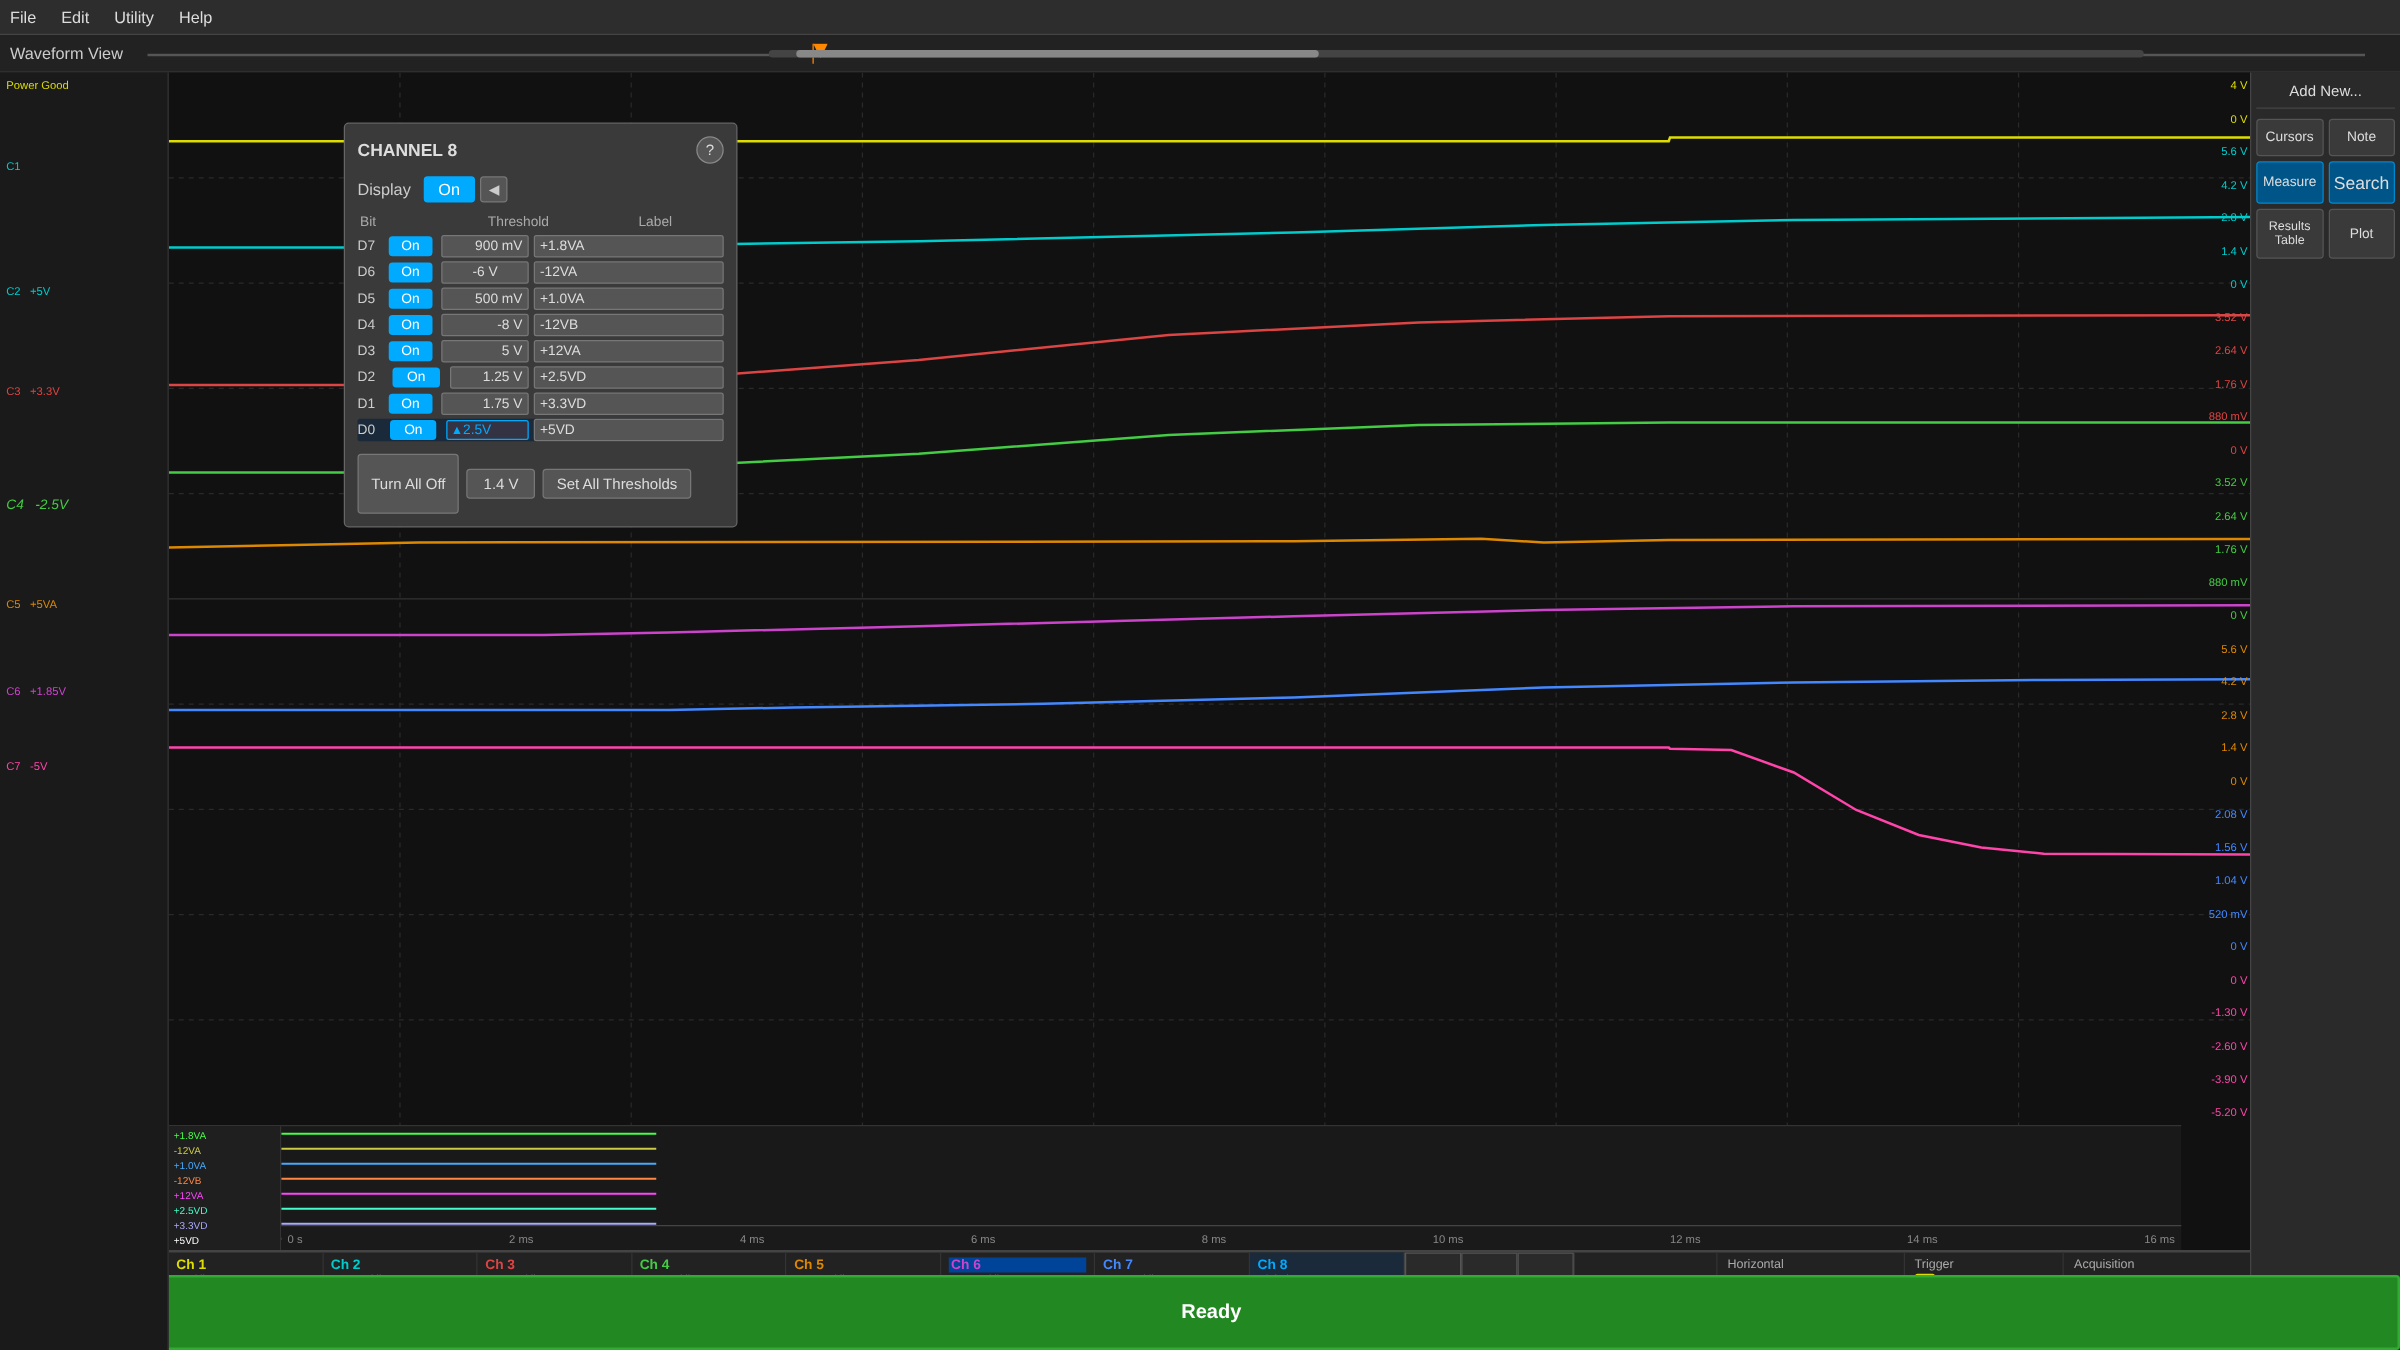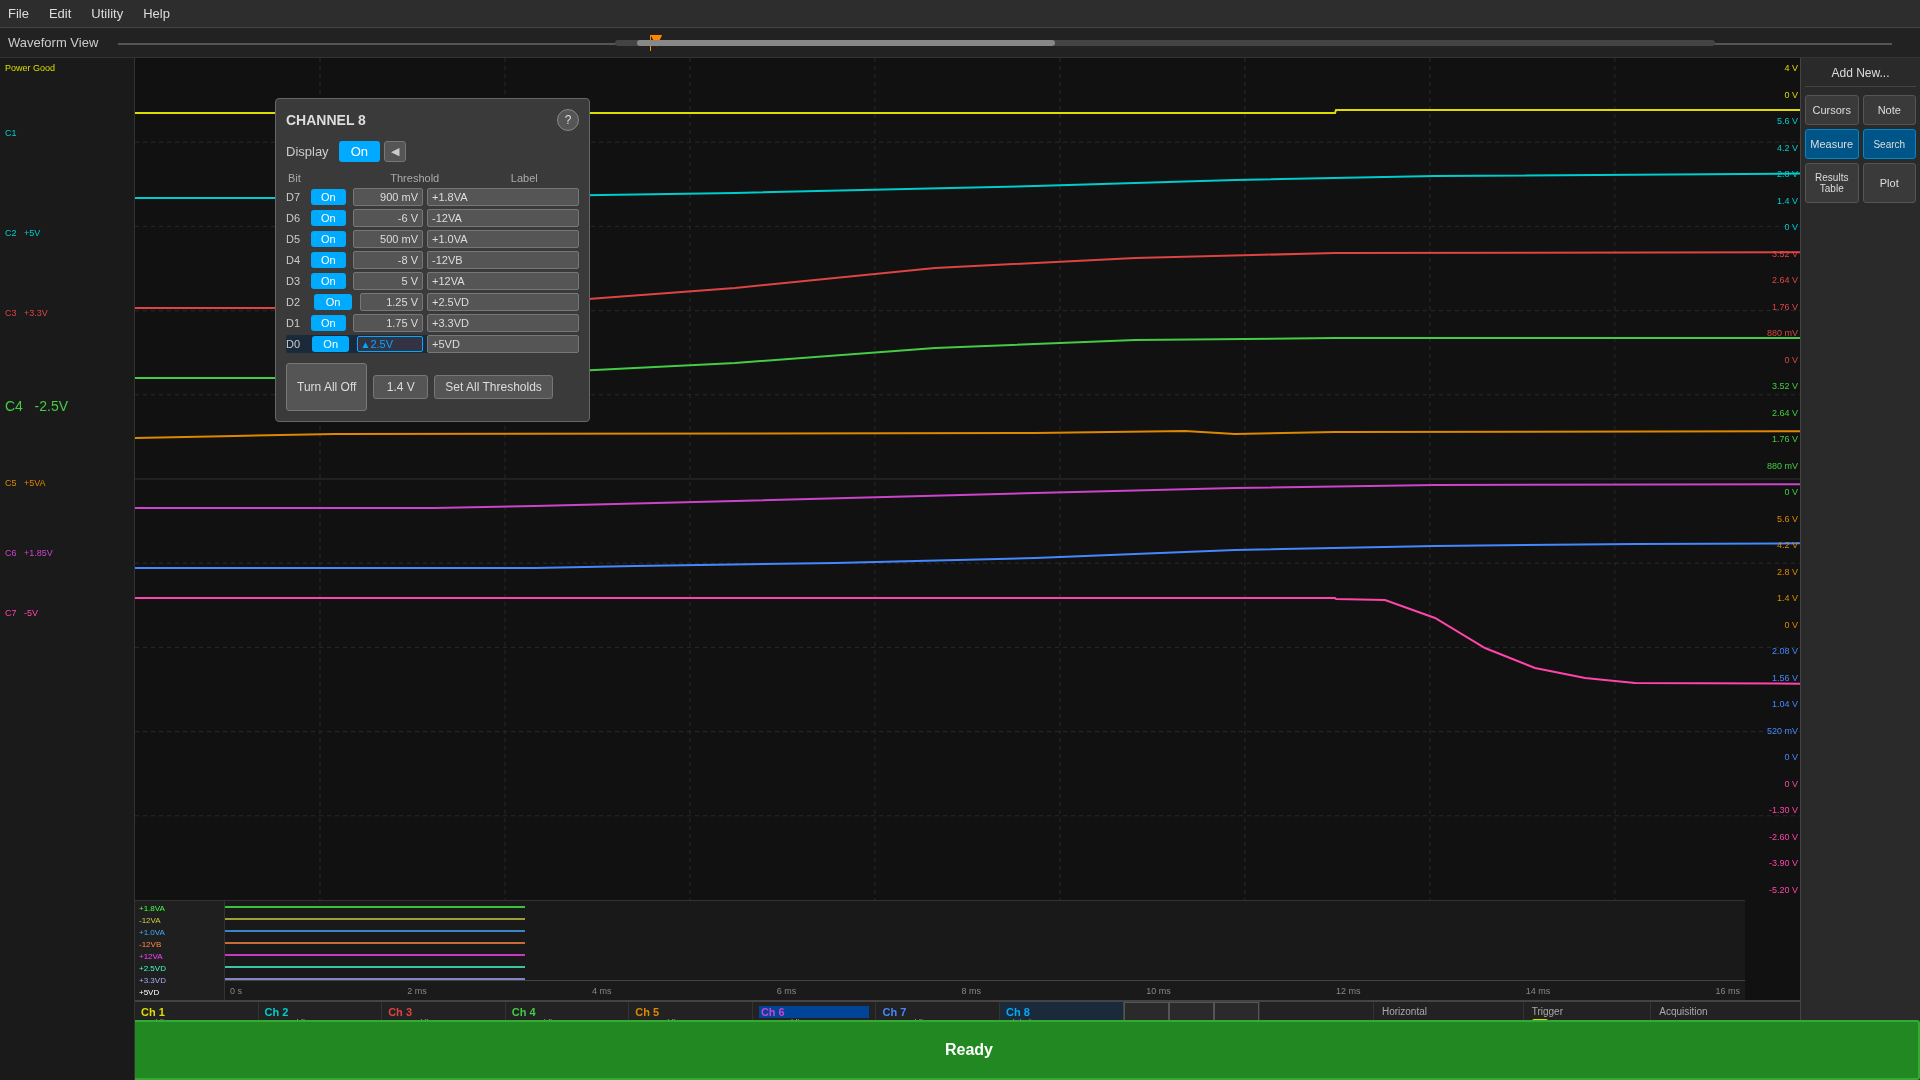--- a/index.html
+++ b/index.html
@@ -80,21 +80,21 @@
   </div>
 </div>
 
 <div id="main" style="display:flex;width:1920px;height:calc(1080px - 58px);position:relative;">
 
   <div id="left-labels" style="width:135px;background:#1a1a1a;position:relative;border-right:1px solid #333;z-index:2;">
     <div style="position:absolute;top:5px;left:5px;color:#dddd00;font-size:9px;">Power Good</div>
     <div style="position:absolute;top:70px;left:5px;color:#00cccc;font-size:9px;">C1</div>
     <div style="position:absolute;top:170px;left:5px;color:#00cccc;font-size:9px;">C2 &nbsp; +5V</div>
     <div style="position:absolute;top:250px;left:5px;color:#dd4444;font-size:9px;">C3 &nbsp; +3.3V</div>
-    <div style="position:absolute;top:340px;left:5px;color:#44cc44;font-size:14px;">C4 &nbsp; -2.5V</div>
+    <div style="position:absolute;top:340px;left:5px;color:#44cc44;font-size:11px;font-style:italic;">C4 &nbsp; -2.5V</div>
     <div style="position:absolute;top:420px;left:5px;color:#dd8800;font-size:9px;">C5 &nbsp; +5VA</div>
     <div style="position:absolute;top:490px;left:5px;color:#cc44cc;font-size:9px;">C6 &nbsp; +1.85V</div>
     <div style="position:absolute;top:550px;left:5px;color:#ff44aa;font-size:9px;">C7 &nbsp; -5V</div>
   </div>
 
   <div id="waveform-area" style="flex:1;position:relative;background:#111;overflow:hidden;">
 
     <svg style="position:absolute;top:0;left:0;width:100%;height:calc(100% - 80px - 100px);">
 
       <line x1="0" y1="10%" x2="100%" y2="10%" stroke="#2a2a2a" stroke-width="1" stroke-dasharray="4,4"></line>
@@ -377,21 +377,21 @@
         <button class="bit-on-btn">On</button>
         <span class="bit-spacer"></span>
         <input class="threshold-input" type="text" style="width: 70px;" value="900 mV">
         <input class="label-input" type="text" style="flex: 1 1 0%;" value="+1.8VA">
       </div>
 
       <div class="bit-row">
         <span class="bit-name">D6</span>
         <button class="bit-on-btn">On</button>
         <span class="bit-spacer"></span>
-        <input class="threshold-input" type="text" style="width: 70px;" value="-6 V">
+        <input class="threshold-input" type="text" style="width: 70px; text-align: center;" value="-6 V">
         <input class="label-input" type="text" style="flex: 1 1 0%;" value="-12VA">
       </div>
 
       <div class="bit-row">
         <span class="bit-name">D5</span>
         <button class="bit-on-btn">On</button>
         <span class="bit-spacer"></span>
         <input class="threshold-input" type="text" style="width: 70px;" value="500 mV">
         <input class="label-input" type="text" style="flex: 1 1 0%;" value="+1.0VA">
       </div>
@@ -451,21 +451,21 @@
   <div id="right-panel" style="width:120px;background:#2a2a2a;border-left:1px solid #444;display:flex;flex-direction:column;align-items:center;padding:8px 4px;gap:4px;">
     <div style="color:#ddd;font-size:12px;border-bottom:1px solid #444;width:100%;text-align:center;padding-bottom:6px;margin-bottom:4px;">Add New...</div>
 
     <div style="display:flex;gap:4px;width:100%;">
       <button style="flex:1;padding:8px 2px;background:#3a3a3a;border:1px solid #555;color:#ddd;border-radius:3px;cursor:pointer;font-size:11px;">Cursors</button>
       <button style="flex:1;padding:8px 2px;background:#3a3a3a;border:1px solid #555;color:#ddd;border-radius:3px;cursor:pointer;font-size:11px;">Note</button>
     </div>
 
     <div style="display:flex;gap:4px;width:100%;">
       <button style="flex:1;padding:8px 2px;background:#005588;border:1px solid #0088cc;color:#ddd;border-radius:3px;cursor:pointer;font-size:11px;">Measure</button>
-      <button style="flex:1;padding:8px 2px;background:#005588;border:1px solid #0088cc;color:#ddd;border-radius:3px;cursor:pointer;font-size:10px;">Search</button>
+      <button style="flex:1;padding:8px 2px;background:#005588;border:1px solid #0088cc;color:#ddd;border-radius:3px;cursor:pointer;font-size:14px;">Search</button>
     </div>
 
     <div style="display:flex;gap:4px;width:100%;">
       <button style="flex:1;padding:8px 2px;background:#3a3a3a;border:1px solid #555;color:#ddd;border-radius:3px;cursor:pointer;font-size:10px;">Results<br>Table</button>
       <button style="flex:1;padding:8px 2px;background:#3a3a3a;border:1px solid #555;color:#ddd;border-radius:3px;cursor:pointer;font-size:11px;">Plot</button>
     </div>
 
     <div style="flex:1;"></div>
 
     <div style="display:flex;gap:8px;align-items:center;padding:4px;">

